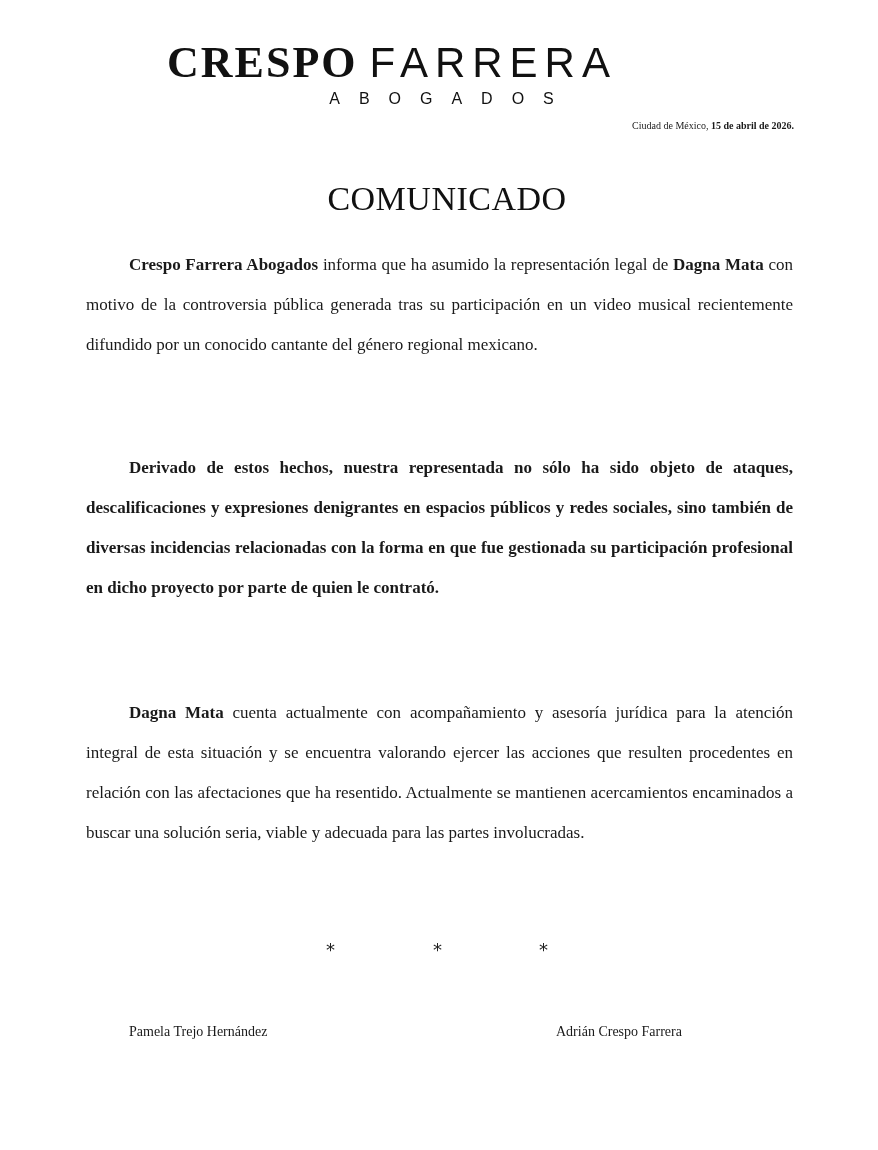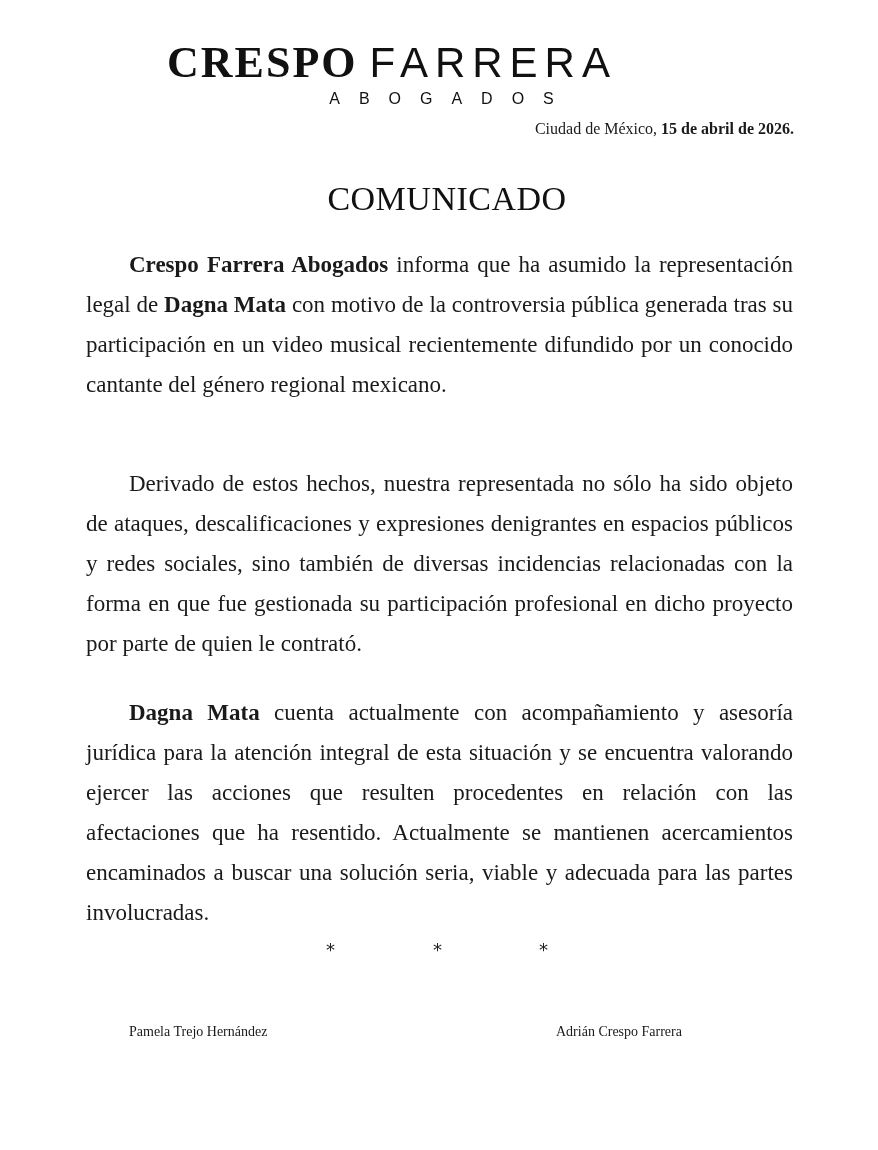--- a/index.html
+++ b/index.html
@@ -54,48 +54,48 @@
     font-size: 16px;
     letter-spacing: 19px;
     color: #111;
     padding-left: 8px;
     box-sizing: border-box;
   }
   .dateline {
     position: absolute;
     right: 84px;
     top: 120px;
-    font-size: 16px;
+    font-size: 10px;
     color: #1a1a1a;
   }
   .dateline b { font-weight: bold; }
   .title {
     position: absolute;
     left: 8px;
     top: 180px;
     width: 878px;
     text-align: center;
     font-size: 34px;
     letter-spacing: 0.5px;
     color: #111;
   }
   .body-text {
     position: absolute;
     left: 86px;
     width: 707px;
-    font-size: 23px;
+    font-size: 17px;
     line-height: 40px;
     text-align: justify;
     text-indent: 43px;
     color: #1a1a1a;
     margin: 0;
   }
   .body-text b { font-weight: bold; }
   .p1 { top: 245px; }
-  .p2 { top: 464px; }
+  .p2 { top: 448px; font-weight: bold; }
   .p3 { top: 693px; }
   .stars {
     position: absolute;
     top: 940px;
     left: 0;
     width: 878px;
     height: 20px;
   }
   .star {
     position: absolute;

